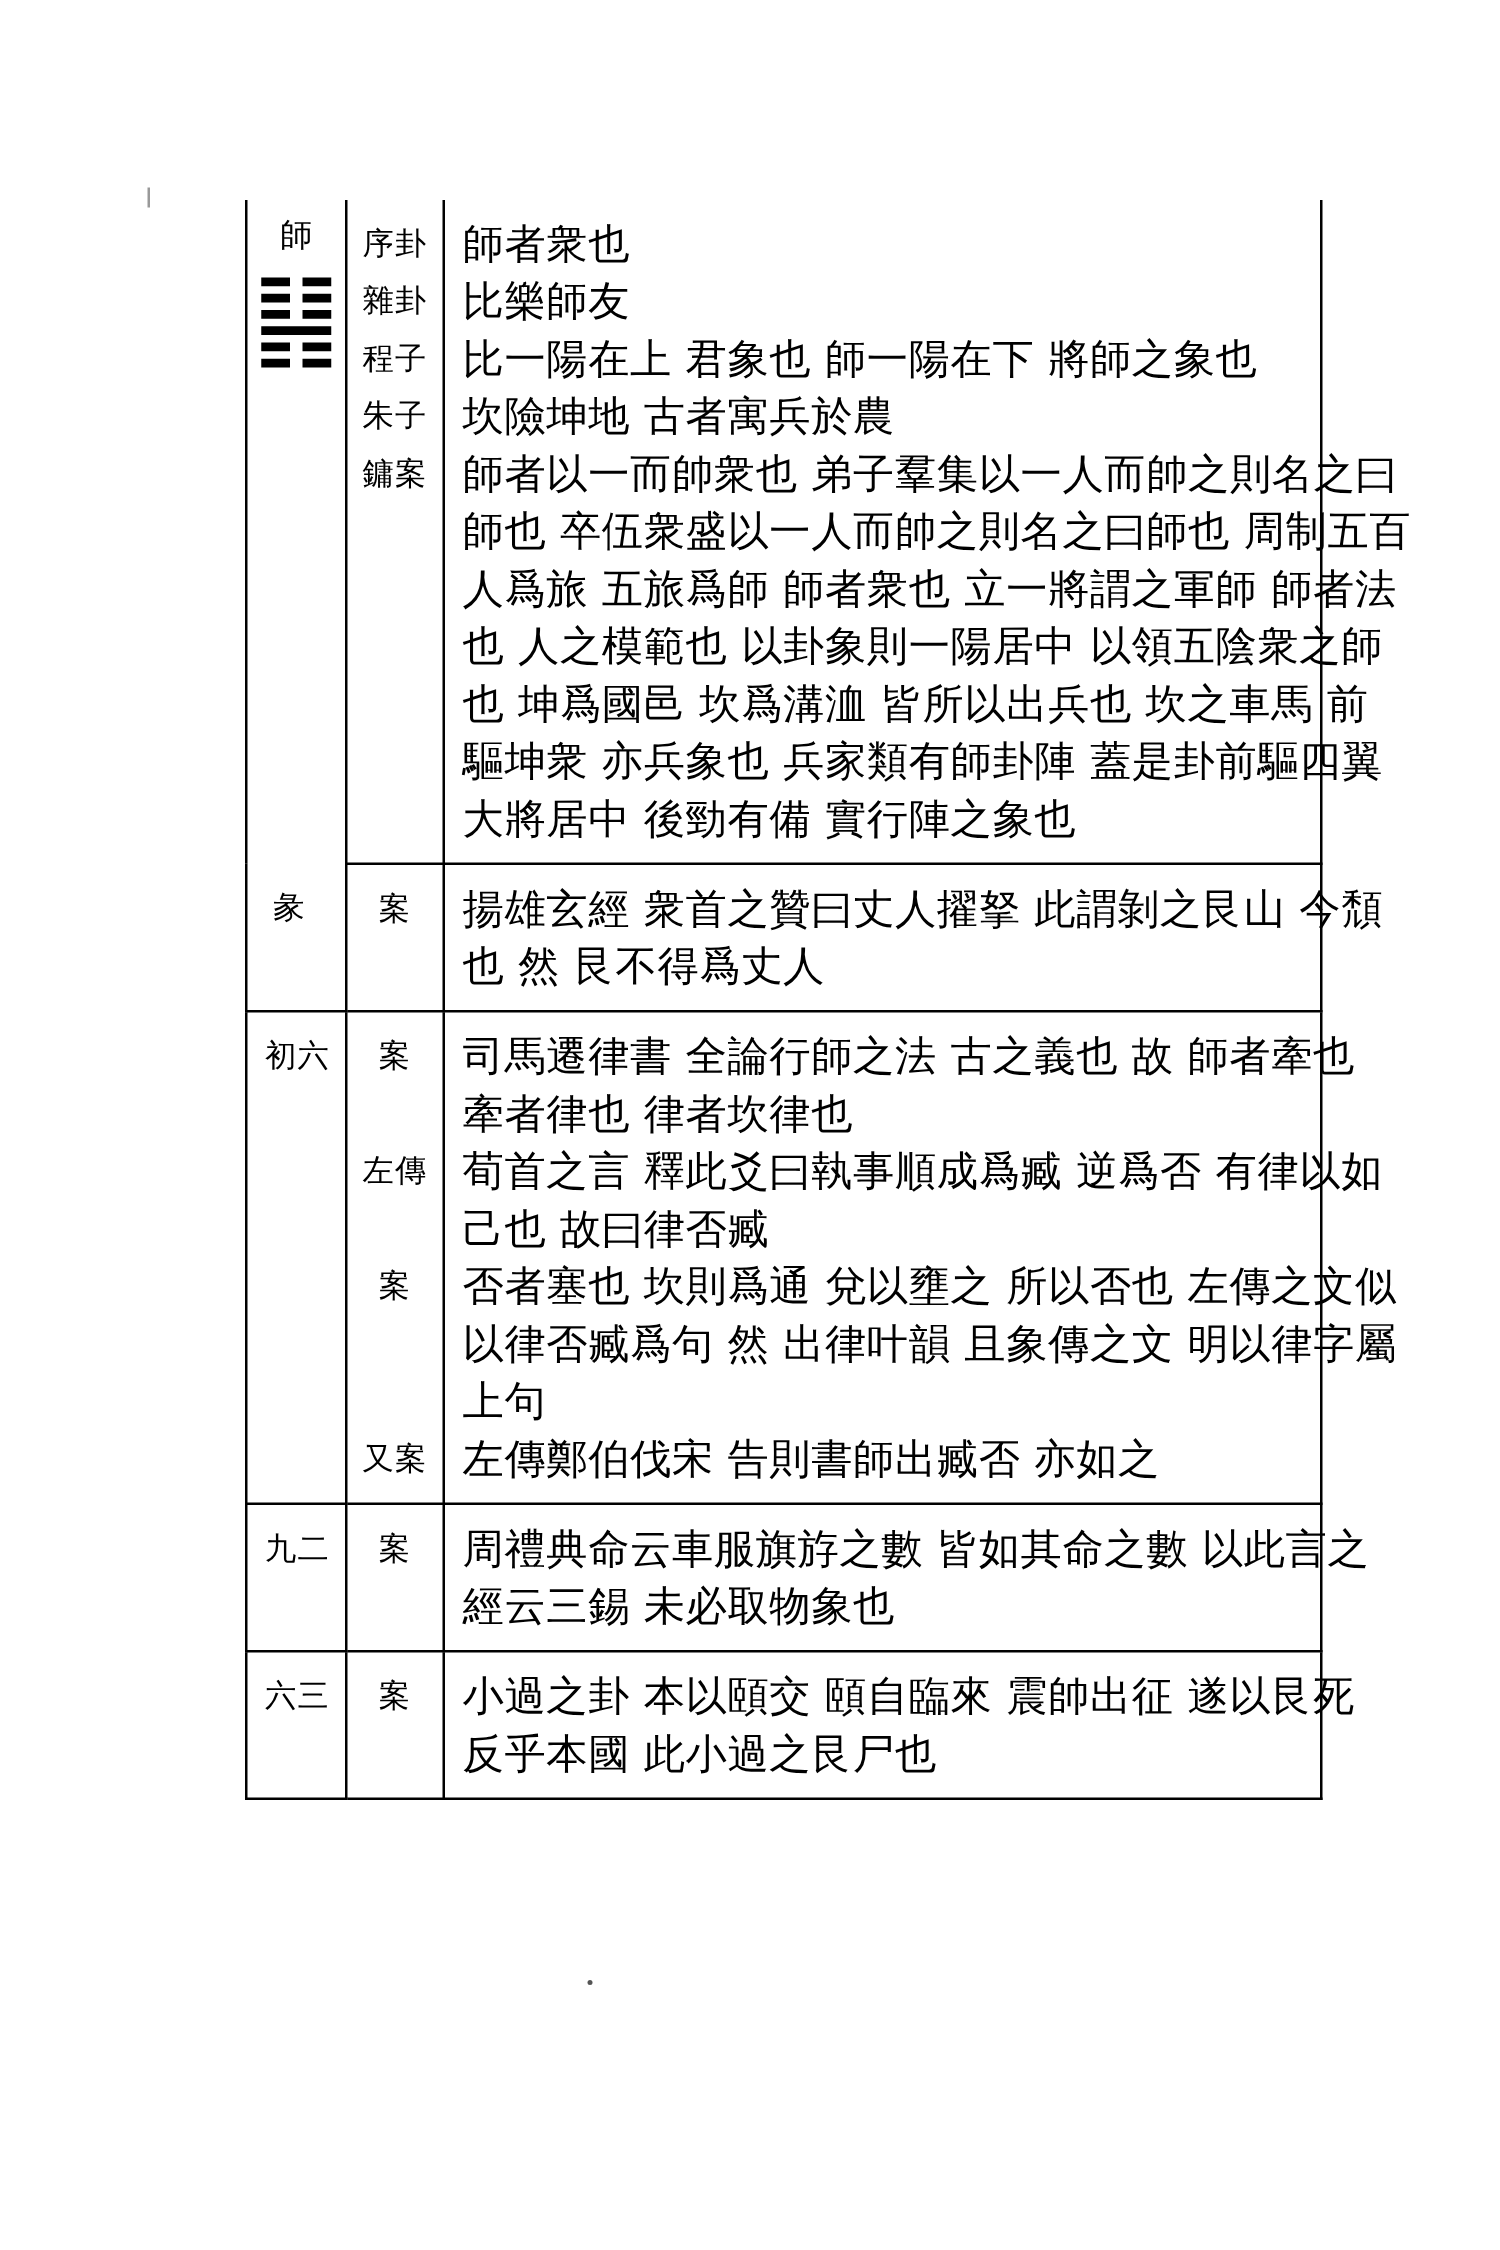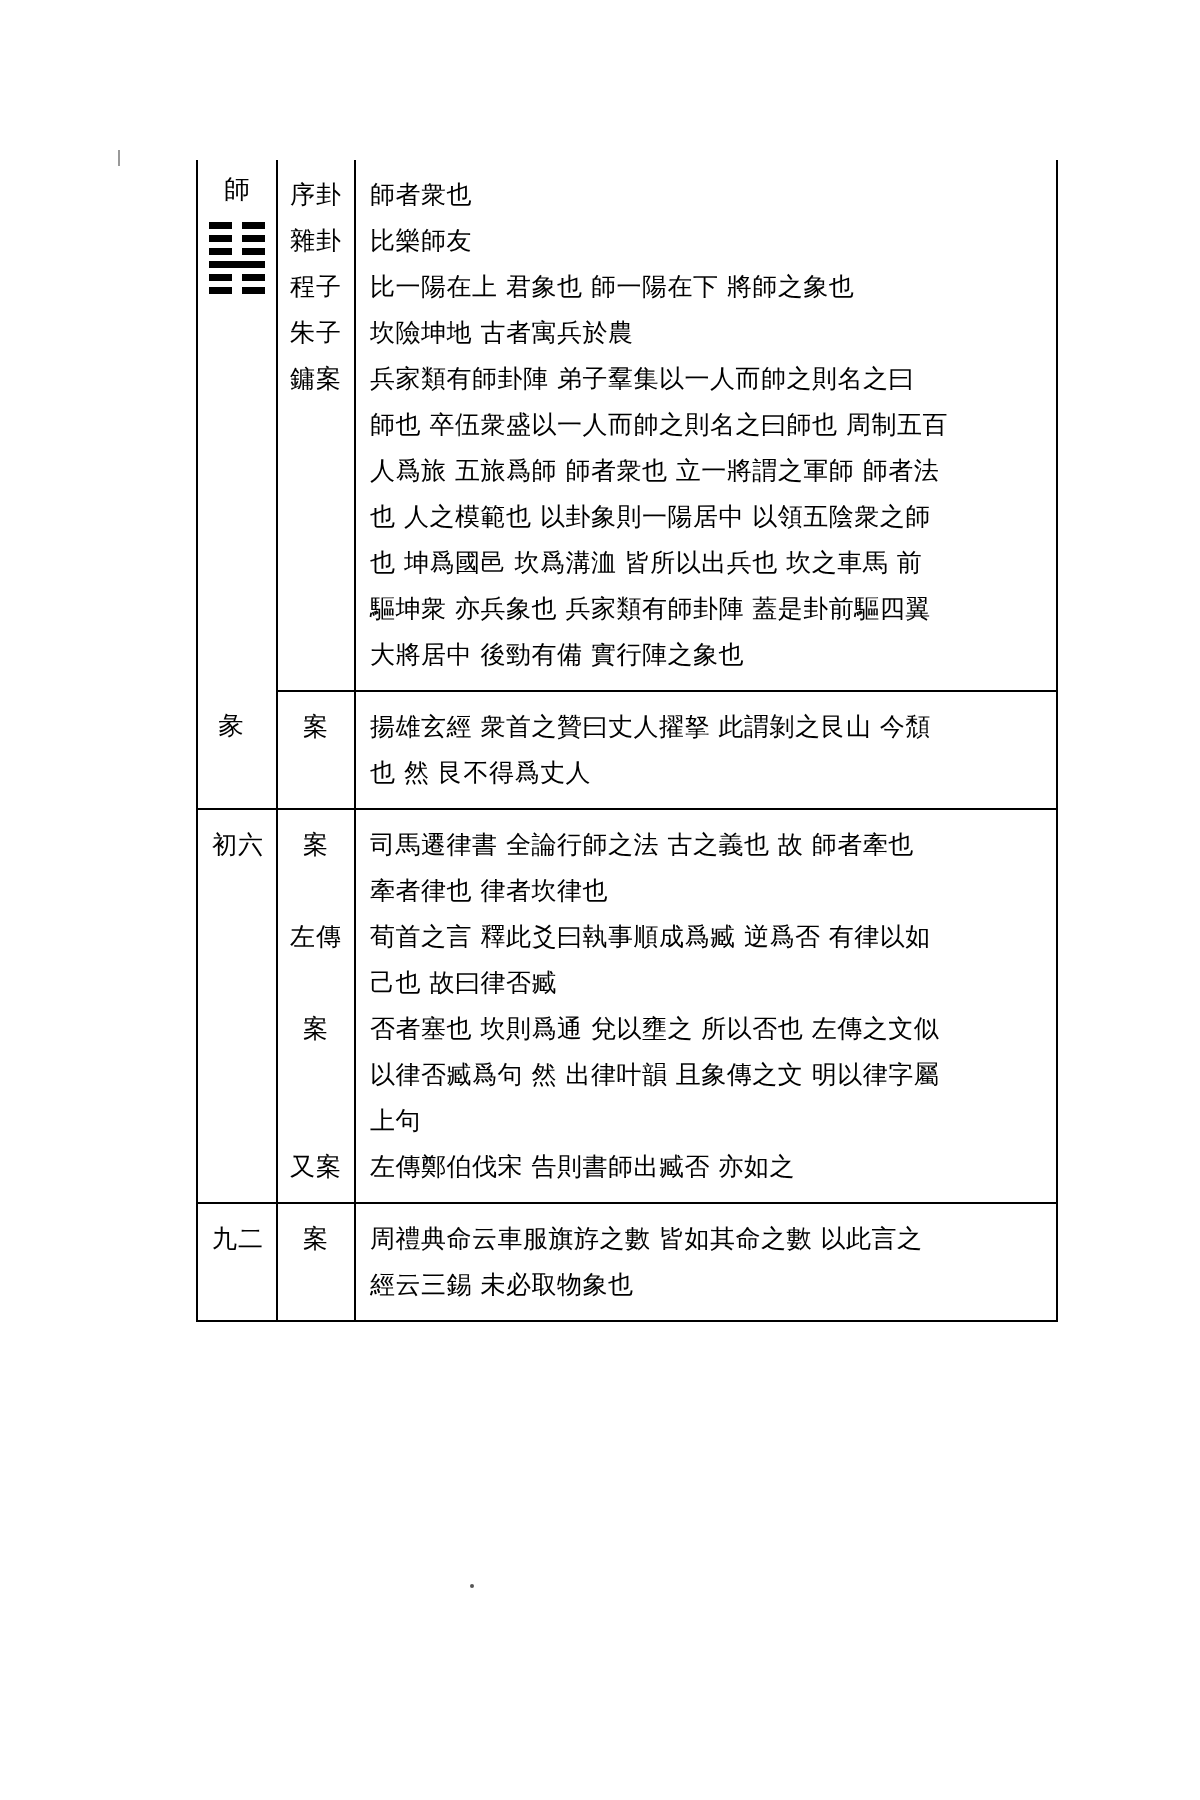--- a/index.html
+++ b/index.html
@@ -56,21 +56,21 @@
   .tagcell {
     text-align: center;
   }
   .tag {
     font-size: 25px;
     line-height: 46px;
     letter-spacing: 1px;
     white-space: nowrap;
   }
   .body-text {
-    font-size: 25px;
+    font-size: 33px;
     line-height: 46px;
     letter-spacing: 0.5px;
     text-align: left;
   }
   .body-text .ln {
     display: block;
     white-space: nowrap;
   }
   
   .gua-name {
@@ -187,21 +187,21 @@
               <div class="tag">鏞案</div>
             </div>
           </td>
           <td style="border-top:none;border-right:2px solid #000;border-bottom:2px solid #000;">
             <div class="cell-pad">
               <div class="body-text">
                 <span class="ln">師者衆也</span>
                 <span class="ln">比樂師友</span>
                 <span class="ln">比一陽在上 君象也 師一陽在下 將師之象也</span>
                 <span class="ln">坎險坤地 古者寓兵於農</span>
-                <span class="ln">兵家類有師卦陣 弟子羣集以一人而帥之則名之曰</span>
+                <span class="ln">師者以一而帥衆也 弟子羣集以一人而帥之則名之曰</span>
                 <span class="ln">師也 卒伍衆盛以一人而帥之則名之曰師也 周制五百</span>
                 <span class="ln">人爲旅 五旅爲師 師者衆也 立一將謂之軍師 師者法</span>
                 <span class="ln">也 人之模範也 以卦象則一陽居中 以領五陰衆之師</span>
                 <span class="ln">也 坤爲國邑 坎爲溝洫 皆所以出兵也 坎之車馬 前</span>
                 <span class="ln">驅坤衆 亦兵象也 兵家類有師卦陣 蓋是卦前驅四翼</span>
                 <span class="ln">大將居中 後勁有備 實行陣之象也</span>
               </div>
             </div>
           </td>
         </tr>
@@ -275,20 +275,40 @@
           <td style="border-right:2px solid #000;border-bottom:2px solid #000;">
             <div class="cell-pad">
               <div class="body-text">
                 <span class="ln">周禮典命云車服旗斿之數 皆如其命之數 以此言之</span>
                 <span class="ln">經云三錫 未必取物象也</span>
               </div>
             </div>
           </td>
         </tr>
 
+        <tr>
+          <td style="border-left:2px solid #000;border-right:2px solid #000;border-bottom:2px solid #000;">
+            <div class="cell-pad">
+              <div class="label">六三</div>
+            </div>
+          </td>
+          <td style="border-bottom:2px solid #000;" class="tagcell">
+            <div class="cell-pad" style="padding-right:6px;padding-left:6px;">
+              <div class="tag">案</div>
+            </div>
+          </td>
+          <td style="border-right:2px solid #000;border-bottom:2px solid #000;">
+            <div class="cell-pad">
+              <div class="body-text">
+                <span class="ln">小過之卦 本以頤交 頤自臨來 震帥出征 遂以艮死</span>
+                <span class="ln">反乎本國 此小過之艮尸也</span>
+              </div>
+            </div>
+          </td>
+        </tr>
 
 
 
       </tbody>
     </table>
   </div>
 
   <div class="dot"></div>
 
 

